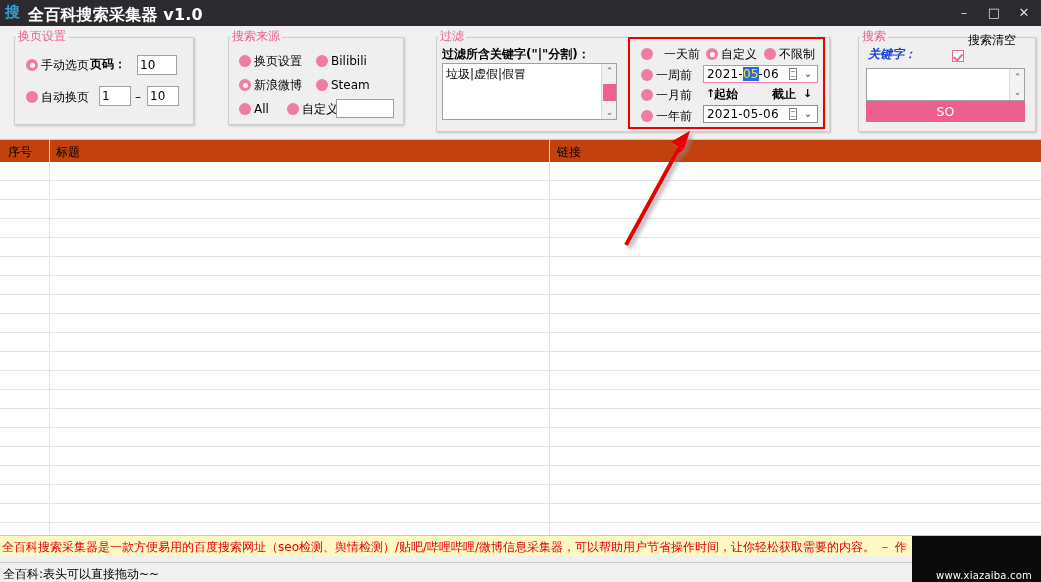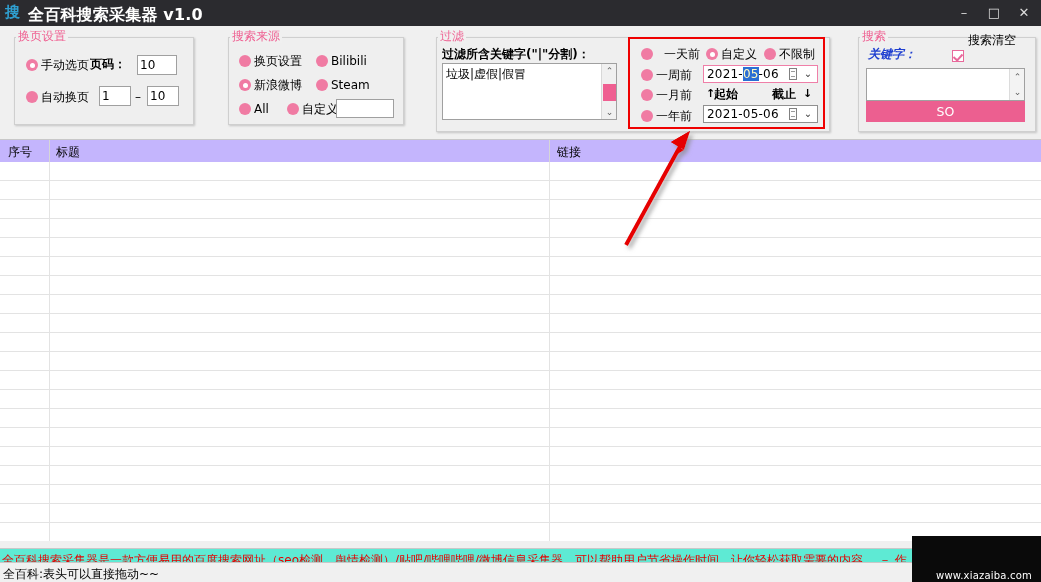--- a/index.html
+++ b/index.html
@@ -102,21 +102,21 @@
     border:2px solid #ef0000;box-sizing:border-box;
     pointer-events:none;
   }
   
   .datepick{
     position:absolute;height:18px;
     background:#ffffff;border:1px solid #909090;box-sizing:border-box;
   }
   .datepick.focused{border:1px solid #ef7fa8;}
   .dp-text{position:absolute;left:3px;top:1px;font-size:12px;color:#000;letter-spacing:.2px;}
-  .dp-sel{background:#2a6ed4;color:#fef9c3;}
+  .dp-sel{background:#2a6ed4;color:#fde047;}
   .dp-cal{
     position:absolute;right:20px;top:2px;width:8px;height:12px;
     border:1px solid #808080;box-sizing:border-box;background:#fdfdfd;
   }
   .dp-cal:after{content:"";position:absolute;left:1px;top:2px;width:4px;height:1px;
     border-top:1px solid #9a9a9a;border-bottom:1px solid #9a9a9a;height:4px;}
   .dp-btn{
     position:absolute;right:0;top:0;width:18px;height:16px;
     background:#ffffff;text-align:center;font-size:10px;line-height:16px;color:#3a3a3a;
   }
@@ -140,40 +140,40 @@
     position:absolute;left:952px;top:50px;width:12px;height:12px;
     border:1px solid #e8699b;background:#ffffff;box-sizing:border-box;
   }
   #chk-box:after{
     content:"";position:absolute;left:2px;top:1px;width:4px;height:7px;
     border:solid #e8699b;border-width:0 2px 2px 0;transform:rotate(42deg);
   }
   
   #table-head{
     position:absolute;left:0;top:139px;width:1041px;height:31px;
-    background:#c4b5fd;border-top:1px solid #c8c8c8;border-bottom:1px solid #c0c0c0;
+    background:#c2410c;border-top:1px solid #c8c8c8;border-bottom:1px solid #c0c0c0;
     box-sizing:border-box;
   }
   .th{
     position:absolute;top:4px;font-size:12px;color:#000;white-space:nowrap;
   }
   .th-div{position:absolute;top:0;width:1px;height:22px;background:#d6d6d6;}
   #table-body{
     position:absolute;left:0;top:162px;width:1041px;height:379px;
     background:#ffffff;overflow:hidden;
   }
   .trow{
     position:absolute;left:0;width:1041px;height:19px;
     border-bottom:1px solid #e3e3e3;box-sizing:border-box;
   }
   .cdiv{position:absolute;top:0;width:1px;height:379px;background:#e3e3e3;}
   
   #status-red{
-    position:absolute;left:0;top:548px;width:1041px;height:21px;
-    background:#5eead4;border-top:1px solid #c8c8c8;box-sizing:border-box;
+    position:absolute;left:0;top:535px;width:1041px;height:21px;
+    background:#fef9c3;border-top:1px solid #c8c8c8;box-sizing:border-box;
   }
   #status-red-text{
     position:absolute;left:2px;top:3px;color:#e60000;font-size:12px;white-space:nowrap;
   }
   #status-bottom{
     position:absolute;left:0;top:562px;width:1041px;height:20px;
     background:#f0f0f0;border-top:1px solid #c8c8c8;box-sizing:border-box;
   }
   #status-bottom-text{
     position:absolute;left:3px;top:3px;color:#000;font-size:12px;white-space:nowrap;

